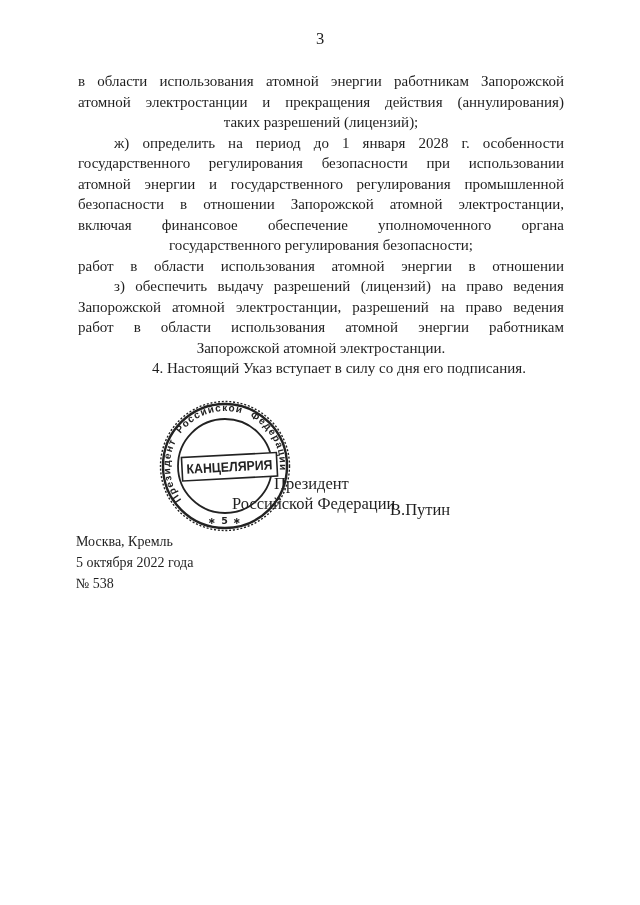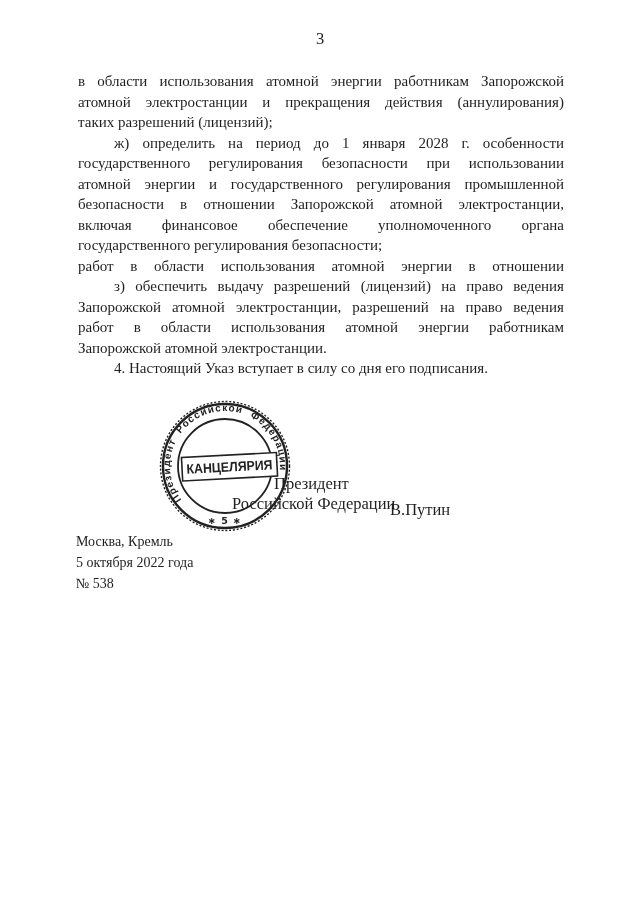--- a/index.html
+++ b/index.html
@@ -18,20 +18,21 @@
     font-size:16.5px;line-height:20px;
   }
   .body-text{
     position:absolute;
     left:78px;top:71px;width:486px;
     font-size:15px;
   }
   .ln{
     height:20.5px;line-height:20.5px;
     white-space:nowrap;
+    text-align:center;
   }
   .ln.jl{
     text-align:justify;
     text-align-last:justify;
     white-space:normal;
   }
   .ln.ind{
     padding-left:36px;
     box-sizing:border-box;
   }

